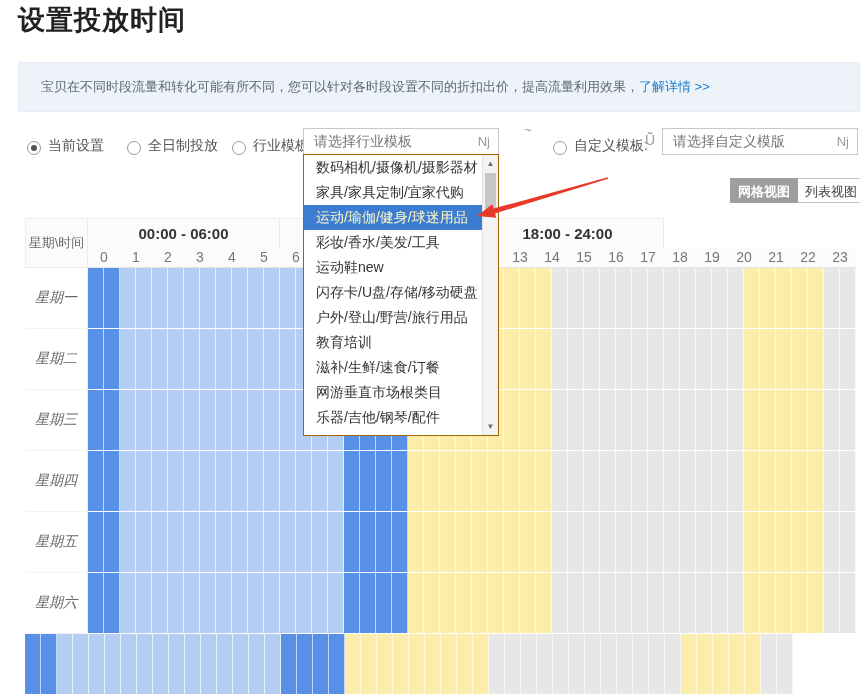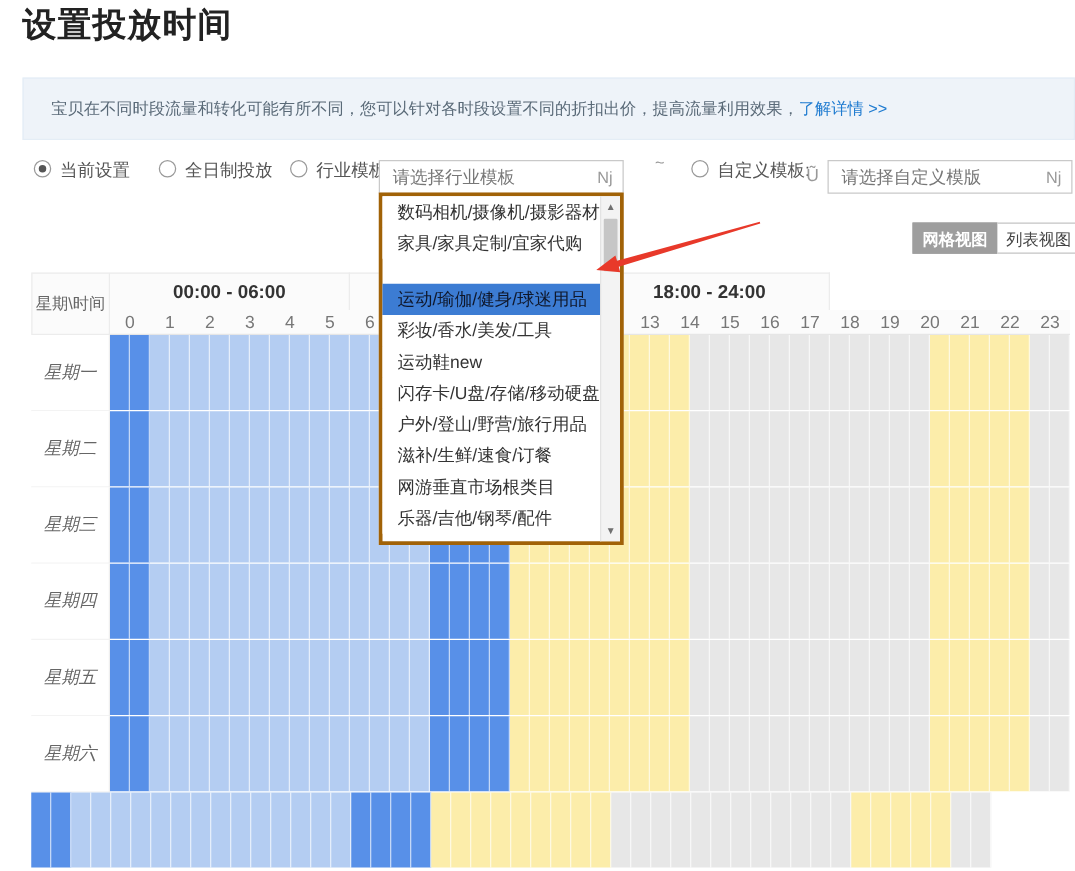--- a/index.html
+++ b/index.html
@@ -14,21 +14,21 @@
     font-size:27px; font-weight:600; color:#222; letter-spacing:1px;
   }
   .banner {
     position:absolute; left:18px; top:62px; width:842px; height:50px;
     background:#eef3f9; border:1px solid #e4edf6;
     display:flex; align-items:center; padding-left:22px;
     font-size:13px; color:#5a6a78;
   }
   .banner a { color:#1f7bd0; text-decoration:none; cursor:pointer; }
   .controls { position:absolute; left:0; top:128px; width:860px; height:28px; font-size:14px; }
-  .radio-wrap { position:absolute; top:0; height:27px; display:flex; align-items:flex-start; cursor:pointer; }
+  .radio-wrap { position:absolute; top:0; height:27px; display:flex; align-items:flex-end; cursor:pointer; }
   .radio-circle {
     width:14px; height:14px; border:1px solid #9a9a9a; border-radius:50%;
     background:#fff; margin-right:7px; position:relative; flex:none;
   }
   .radio-circle.checked::after {
     content:""; position:absolute; left:3px; top:3px; width:6px; height:6px;
     border-radius:50%; background:#555;
   }
   .radio-label { color:#555; white-space:nowrap; }
   .select-box {
@@ -72,28 +72,28 @@
     width:63px; background:#fff; border-right:1px solid #efefef; border-bottom:1px solid #f3f3f3;
     display:flex; align-items:center; justify-content:center;
     font-size:14px; color:#666; cursor:pointer;
   }
   .day-cells { display:flex; height:60px; }
   .slot-cell { width:16px; height:60px; border-right:1px solid rgba(255,255,255,0.65); cursor:pointer; }
 
   
   .dropdown {
     position:absolute; left:303px; top:154px; width:196px; height:282px;
-    background:#fff; border:3px solid #a16207; z-index:10;
+    background:#fff; border:1px solid #a16207; z-index:10;
   }
   .dd-list { position:absolute; left:0; top:0; right:16px; }
   .dd-item {
     height:25px; line-height:25px; padding-left:12px; font-size:14px; color:#333;
     white-space:nowrap; overflow:hidden; cursor:pointer; background:#fff;
   }
-  .dd-item.selected { background:#3c7cd3; color:#0f172a;margin-top:20px; }
+  .dd-item.selected { background:#3c7cd3; color:#fef9c3; }
   .dd-scrollbar {
     position:absolute; right:0; top:0; bottom:0; width:16px;
     background:#f3f3f3; border-left:1px solid #e3e3e3;
   }
   .dd-scroll-up, .dd-scroll-down {
     position:absolute; left:0; width:15px; height:15px; text-align:center;
     font-size:8px; color:#707070; line-height:15px; cursor:pointer;
   }
   .dd-scroll-up { top:1px; }
   .dd-scroll-down { bottom:1px; }
@@ -564,20 +564,21 @@
 
   <div class="dropdown">
     <div class="dd-list">
         <div class="dd-item">数码相机/摄像机/摄影器材</div>
         <div class="dd-item">家具/家具定制/宜家代购</div>
         <div class="dd-item selected">运动/瑜伽/健身/球迷用品</div>
         <div class="dd-item">彩妆/香水/美发/工具</div>
         <div class="dd-item">运动鞋new</div>
         <div class="dd-item">闪存卡/U盘/存储/移动硬盘</div>
         <div class="dd-item">户外/登山/野营/旅行用品</div>
+        <div class="dd-item">教育培训</div>
         <div class="dd-item">滋补/生鲜/速食/订餐</div>
         <div class="dd-item">网游垂直市场根类目</div>
         <div class="dd-item">乐器/吉他/钢琴/配件</div>
       </div>
     <div class="dd-scrollbar">
       <div class="dd-scroll-up">▲</div>
       <div class="dd-scroll-thumb"></div>
       <div class="dd-scroll-down">▼</div>
     </div>
   </div>

